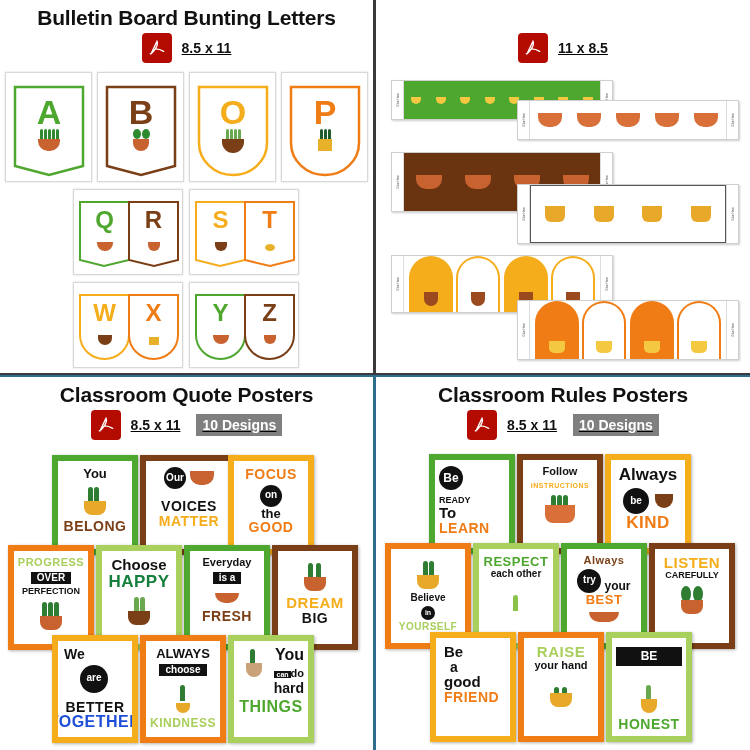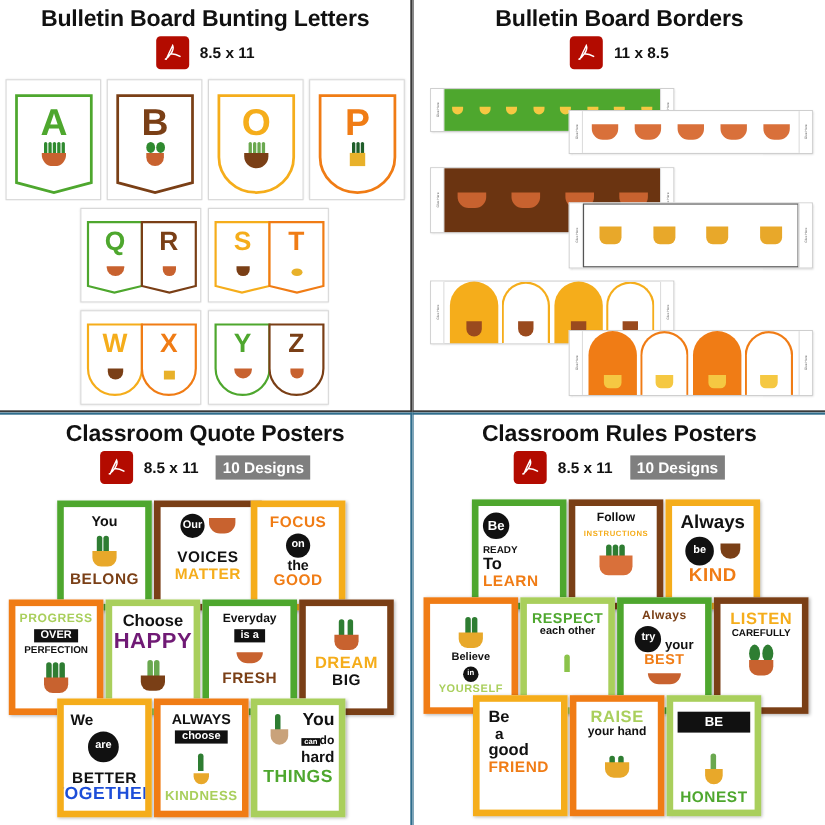--- a/index.html
+++ b/index.html
@@ -4,21 +4,21 @@
 <style>
   * { box-sizing: border-box; margin: 0; padding: 0; }
   html, body { width: 750px; height: 750px; background: #fff; overflow: hidden; font-family: "Liberation Sans", sans-serif; }
   .page { position: relative; width: 750px; height: 750px; background: #fff; }
   .quad { position: absolute; width: 375px; height: 375px; background: #fff; overflow: hidden; }
   .q-tl { left: 0; top: 0; border-right: 2px solid #3a3a3a; border-bottom: 2px solid #3a3a3a; }
   .q-tr { left: 375px; top: 0; border-left: 1px solid #3a3a3a; border-bottom: 2px solid #3a3a3a; }
   .q-bl { left: 0; top: 375px; border-top: 2px solid #2f6d8c; border-right: 2px solid #2f6d8c; }
   .q-br { left: 375px; top: 375px; border-top: 2px solid #2f6d8c; border-left: 1px solid #2f6d8c; }
   .q-title { position: absolute; left: 0; right: 0; top: 6px; text-align: center; font-weight: bold; font-size: 21px; color: #111; letter-spacing: -0.2px; }
-  .meta { position: absolute; left: 0; right: 0; top: 33px; display: flex; justify-content: center; align-items: center; gap: 10px; }
+  .meta { position: absolute; left: 0; right: 0; top: 33px; display: flex; justify-content: center; align-items: center; gap: 10px; text-decoration: underline; }
   .pdf { width: 30px; height: 30px; background: #b30b00; border-radius: 4px; display: flex; align-items: center; justify-content: center; }
   .pdf svg { width: 20px; height: 20px; }
   .size { font-weight: bold; font-size: 14px; color: #111; }
   .badge { background: #7f7f7f; color: #fff; font-weight: bold; font-size: 14px; padding: 3px 6px; margin-left: 6px; }
   
   .card { position: absolute; background: #fff; border: 1px solid #d8d8d8; box-shadow: 0 0 2px rgba(0,0,0,0.15); }
   .pennant { position: absolute; display: flex; flex-direction: column; align-items: center; }
   .pennant .letter { font-weight: bold; font-size: 34px; line-height: 1; margin-top: 8px; }
   .pot { width: 22px; height: 12px; border-radius: 0 0 10px 10px; }
   .leaves { width: 22px; height: 10px; display: flex; justify-content: center; gap: 1px; }
@@ -168,21 +168,20 @@
         <div class="pot" style="background:#c8622f;width:16px;height:9px;margin-top:10px"></div>
       </div>
       <div class="pennant" style="left:55px;top:12px;width:49px;">
         <div class="letter" style="color:#7a3f16;font-size:24px;margin-top:6px">Z</div>
         <div class="pot" style="background:#c8622f;width:12px;height:9px;margin-top:10px"></div>
       </div>
     </div>
   </section>
 
   <section class="quad q-tr">
-    <div class="q-title">Bulletin Board Borders</div>
     <div class="meta">
       <div class="pdf">
         <svg viewBox="0 0 24 24">
             <path d="M5 19 C8 12 11 6 12 4 C13 6 12 10 10 13 C8 16 6 18 4 19 M10 13 C13 13 17 14 20 16" fill="none" stroke="#fff" stroke-width="1.6" stroke-linecap="round"></path>
           </svg>
       </div>
       <span class="size">11 x 8.5</span>
     </div>
 
     <div class="strip" style="left:15px;top:80px;width:222px;height:40px;">
@@ -339,21 +338,21 @@
       <div class="t1" style="font-size:9px">PERFECTION</div>
       <div class="mini-plant">
           <div class="mp-leaf" style="left:8px"></div>
           <div class="mp-leaf" style="left:14px"></div>
           <div class="mp-leaf" style="left:20px"></div>
           <div class="mp-pot" style="background:#c8622f"></div>
         </div>
     </div>
     <div class="poster" style="left:96px;top:168px;width:86px;height:105px;border-color:#a9cf5c">
       <div class="t1" style="font-size:15px">Choose</div>
-      <div class="t2" style="color:#701a75;font-size:20px">HAPPY</div>
+      <div class="t2" style="color:#15803d;font-size:17px">HAPPY</div>
       <div class="mini-plant">
           <div class="mp-leaf" style="left:12px;background:#6aa84f"></div>
           <div class="mp-leaf" style="left:18px;background:#6aa84f"></div>
           <div class="mp-pot" style="background:#7a3f16"></div>
         </div>
     </div>
     <div class="poster" style="left:184px;top:168px;width:86px;height:105px;border-color:#4ea72e">
       <div class="t1" style="font-size:11px">Everyday</div>
       <div class="flag">is a</div>
       <div class="pot" style="background:#c8622f;width:24px;height:10px;margin:6px 0"></div>

